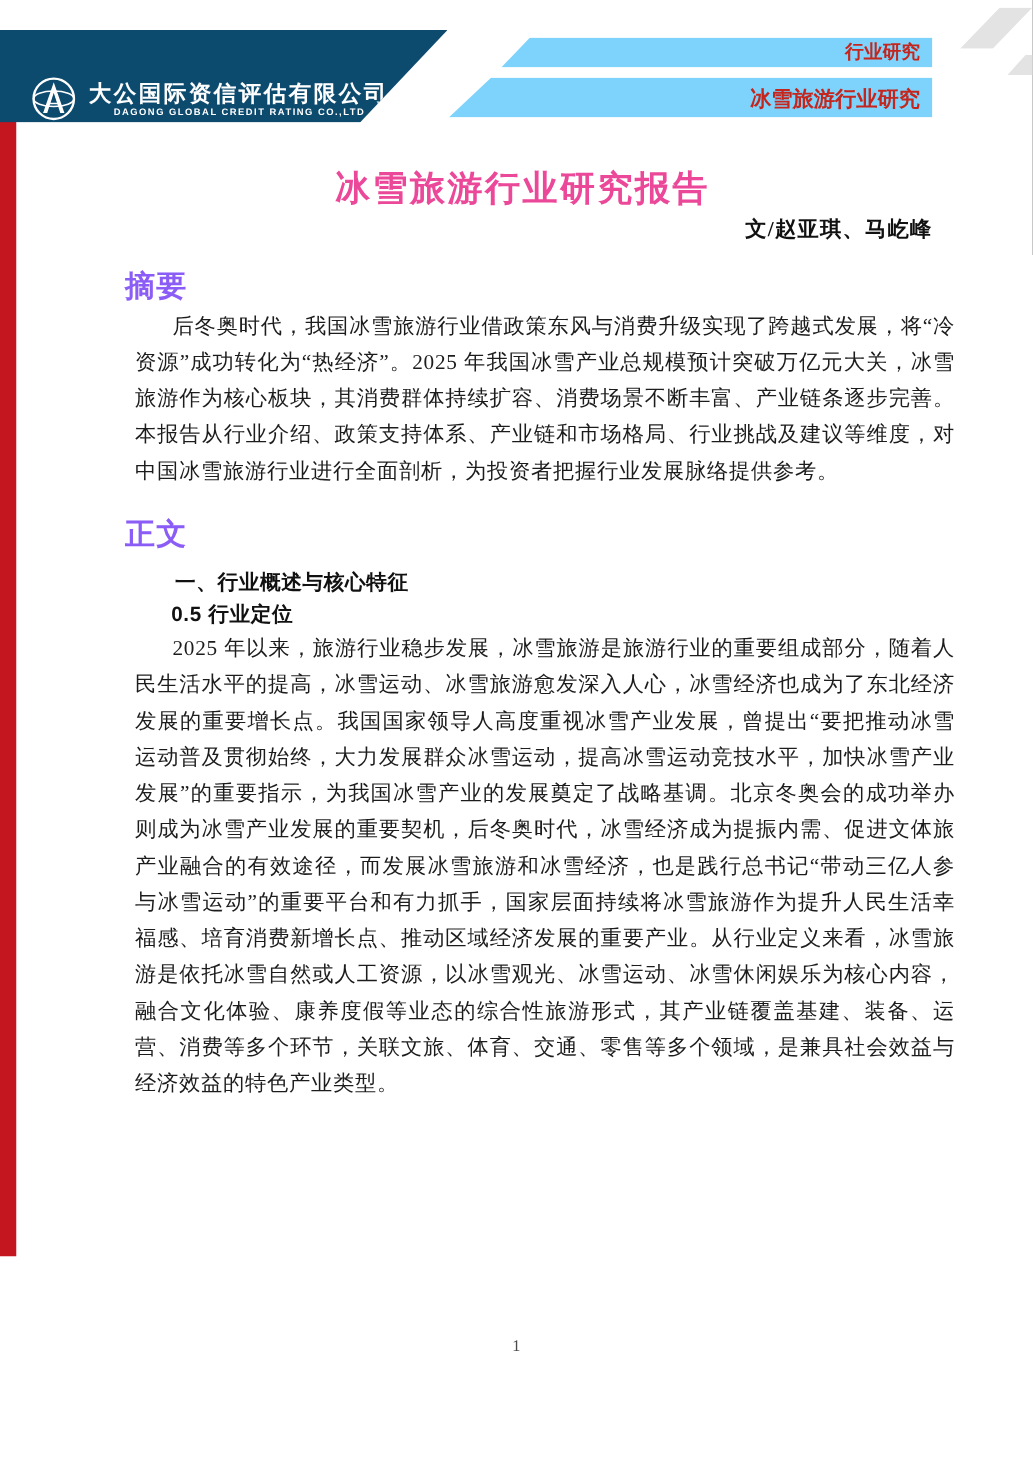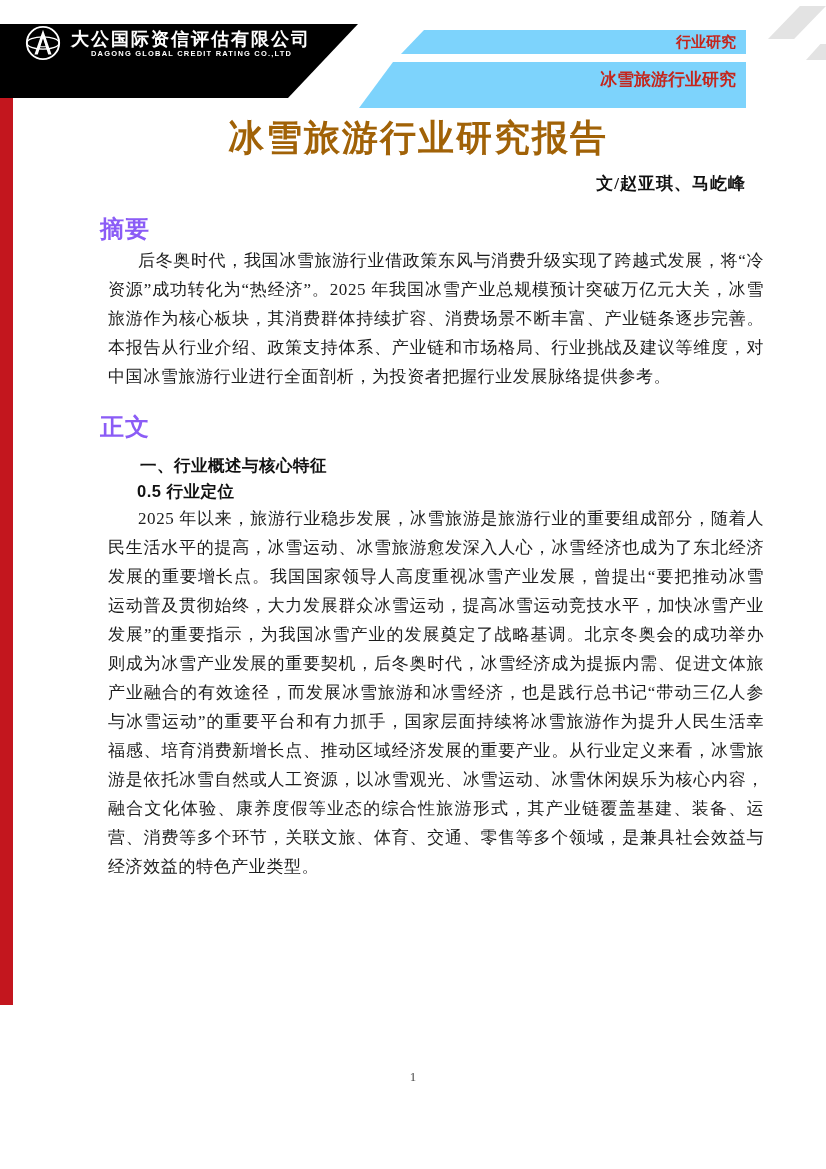--- a/index.html
+++ b/index.html
@@ -11,23 +11,23 @@
     overflow:hidden;
     font-family:"Liberation Serif","DejaVu Serif",serif;
   }
   
   .left-stripe{
     position:absolute;left:0;top:24px;width:13px;height:981px;
     background:#c3161e;
   }
   .banner-red{
     position:absolute;left:0;top:24px;width:358px;height:74px;
-    background:#000000;
+    background:#0c4a6e;
     clip-path:polygon(0 0,100% 0,calc(100% - 70px) 100%,0 100%);
-    display:flex;align-items:flex-start;
+    display:flex;align-items:flex-end;
   }
   .logo-wrap{display:flex;align-items:center;margin-left:24px;}
   .logo-globe{width:38px;height:38px;flex:0 0 auto;}
   .logo-text{margin-left:9px;color:#ffffff;}
   .logo-cn{
     font-family:"Liberation Sans","DejaVu Sans",sans-serif;
     font-weight:bold;font-size:18px;letter-spacing:2px;line-height:20px;white-space:nowrap;
   }
   .logo-en{
     font-family:"Liberation Sans","DejaVu Sans",sans-serif;
@@ -38,38 +38,38 @@
     font-family:"Liberation Sans","DejaVu Sans",sans-serif;
     font-weight:bold;color:#c4261d;
     text-align:right;box-sizing:border-box;
   }
   .band-1{
     left:398px;top:30px;width:348px;height:24px;
     clip-path:polygon(26px 0,100% 0,100% 100%,3px 100%);
     font-size:15px;line-height:24px;padding-right:10px;
   }
   .band-2{
-    left:356px;top:62px;width:390px;height:46px;
+    left:356px;top:62px;width:390px;height:32px;
     clip-path:polygon(37px 0,100% 0,100% 100%,3px 100%);
     font-size:17px;line-height:35px;padding-right:10px;
   }
   .slash{position:absolute;background:#e3e3e3;}
   .slash-1{
     left:768px;top:6px;width:58px;height:33px;
     clip-path:polygon(55% 0,100% 0,45% 100%,0 100%);
   }
   .slash-2{
     left:806px;top:44px;width:36px;height:16px;
     clip-path:polygon(40% 0,100% 0,60% 100%,0 100%);
   }
   
   .doc-title{
-    position:absolute;left:90px;top:114px;width:656px;
-    text-align:center;color:#a16207;
-    font-size:36px;font-weight:bold;letter-spacing:2px;
+    position:absolute;left:90px;top:132px;width:656px;
+    text-align:center;color:#ec4899;
+    font-size:28px;font-weight:bold;letter-spacing:2px;
   }
   .byline{
     position:absolute;right:80px;top:172px;
     font-size:17px;font-weight:bold;color:#111111;letter-spacing:1px;
   }
   .red-heading{
     position:absolute;left:100px;
     font-family:"Liberation Sans","DejaVu Sans",sans-serif;
     font-size:24px;font-weight:bold;color:#8b5cf6;letter-spacing:1px;
   }

